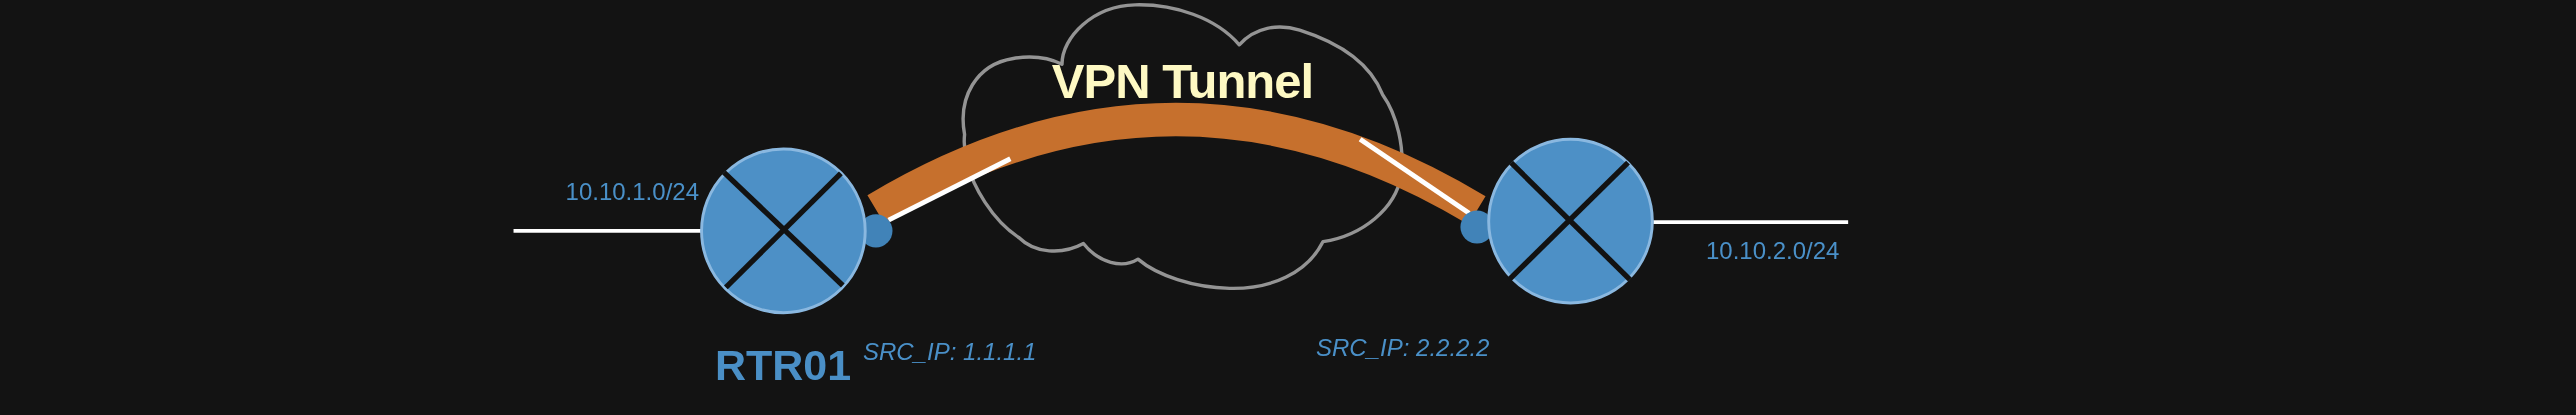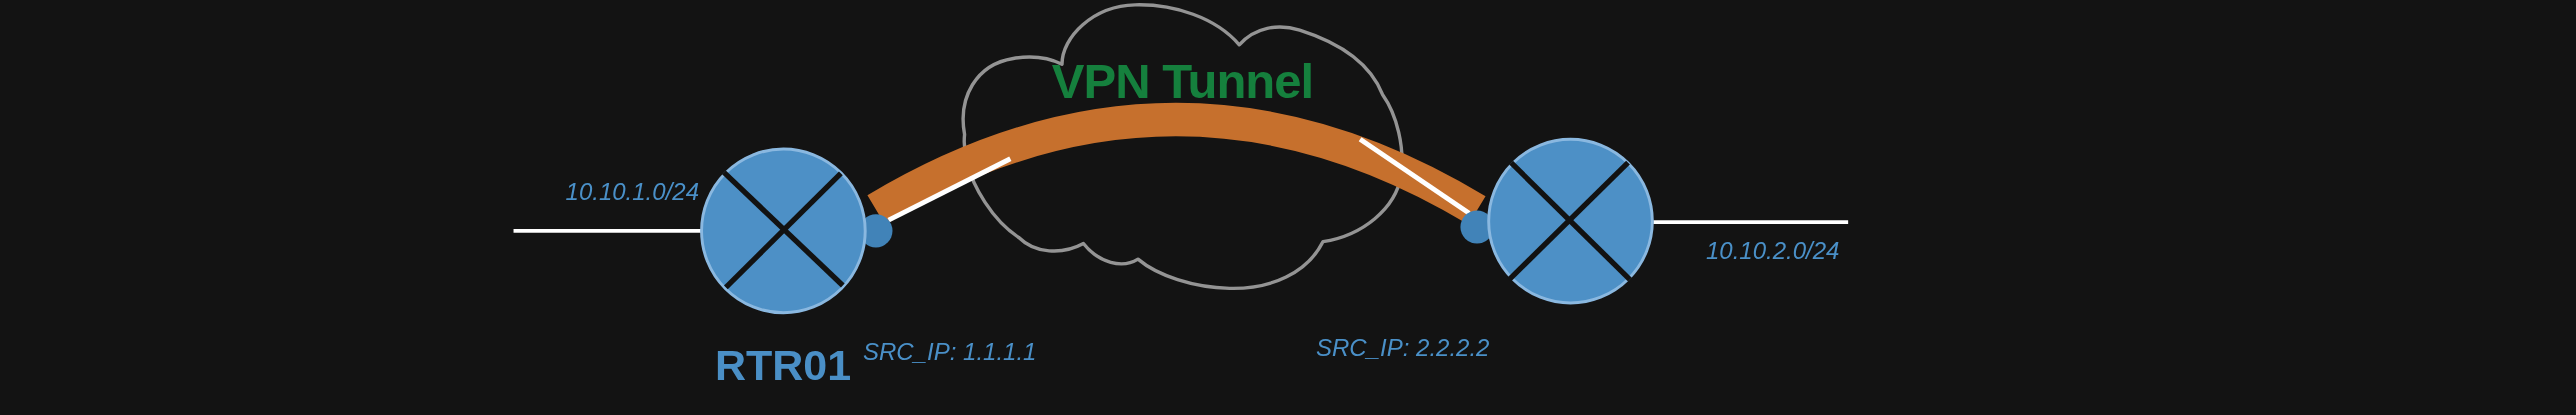--- a/index.html
+++ b/index.html
@@ -19,21 +19,20 @@
     position: absolute;
     left: 0;
     top: 0;
   }
   .lbl {
     position: absolute;
     color: #4A90C8;
     white-space: pre;
   }
   .net-label {
-    font-style: italic;
     font-size: 24px;
     line-height: 24px;
   }
   .ip-block {
     font-style: italic;
     font-size: 24px;
     line-height: 28px;
   }
   .router-name {
     font-weight: bold;
@@ -43,21 +42,21 @@
     text-align: center;
     color: #4A8FC6;
   }
   .vpn-title {
     font-weight: bold;
     font-size: 49px;
     line-height: 49px;
     letter-spacing: -1px;
     width: 283px;
     text-align: center;
-    color: #15803d;
+    color: #fef9c3;
   }
   #net1 { left: 543px; top: 180px; width: 156px; text-align: right; }
   #net2 { left: 1706px; top: 239px; }
   #ip1  { left: 863px;  top: 282px; }
   #ip2  { left: 1316px; top: 278px; }
   #name1 { left: 710px;  top: 344px; }
   #name2 { left: 1498px; top: 328px; }
   #vpnlbl { left: 1041px; top: 57px; }
 </style>
 </head>

